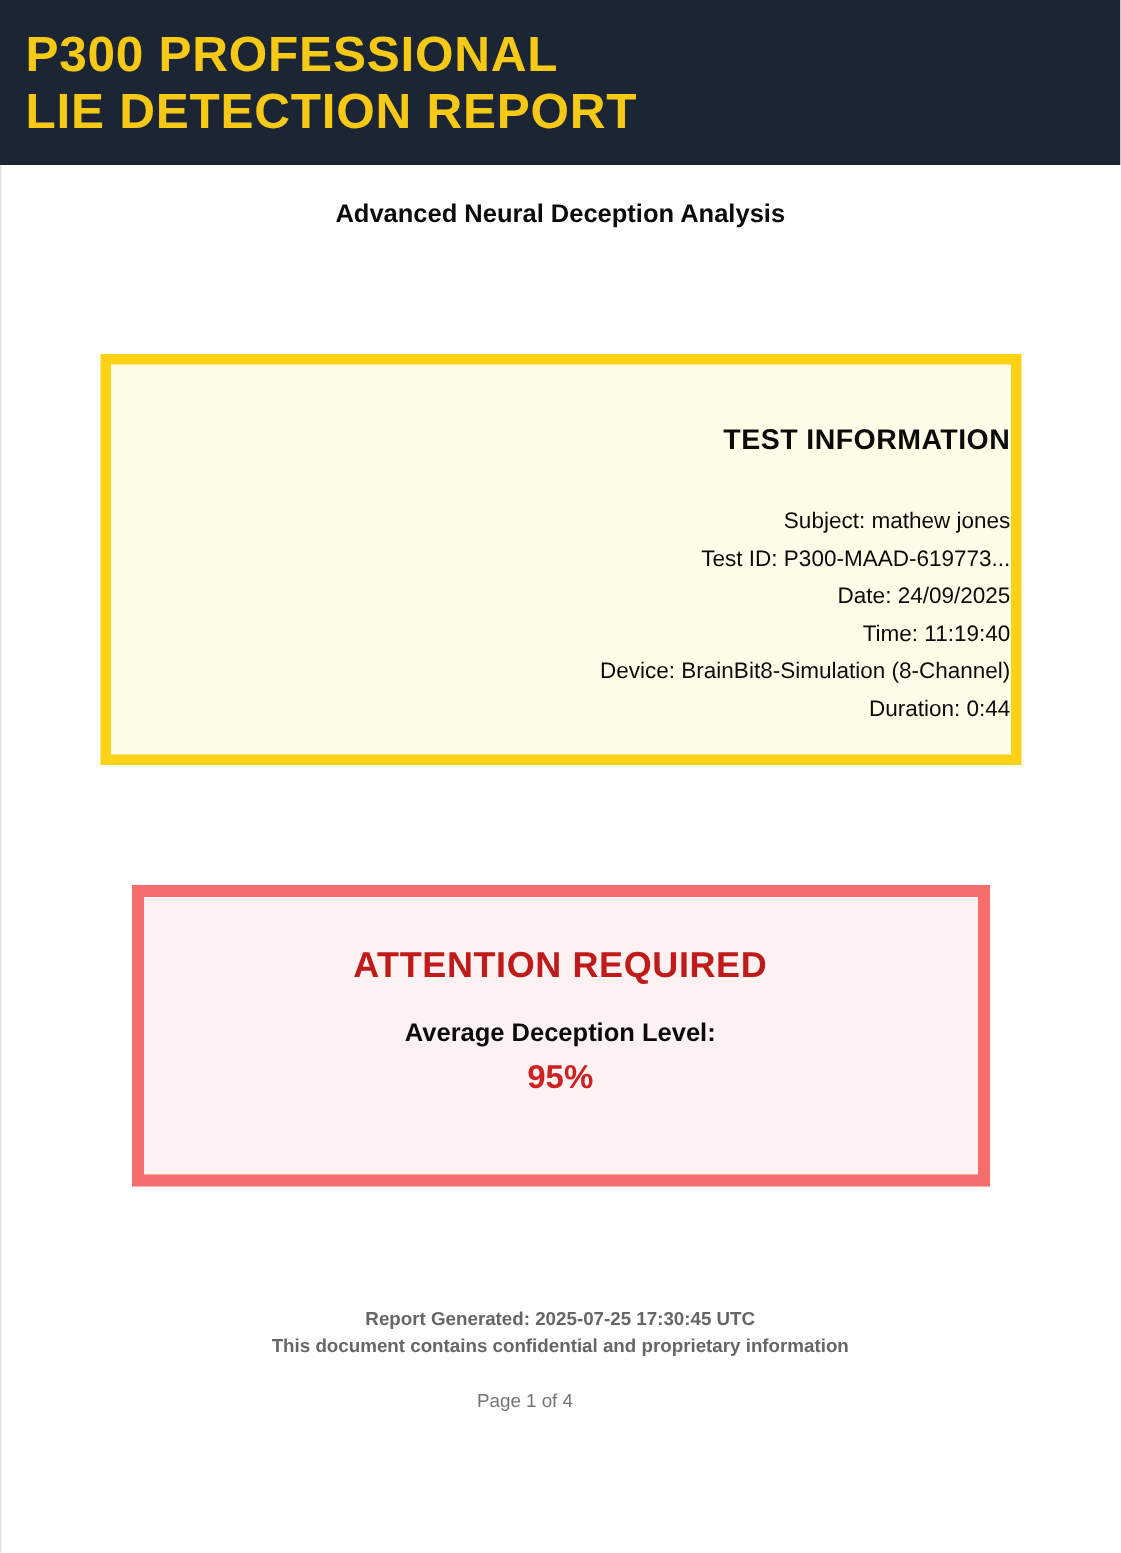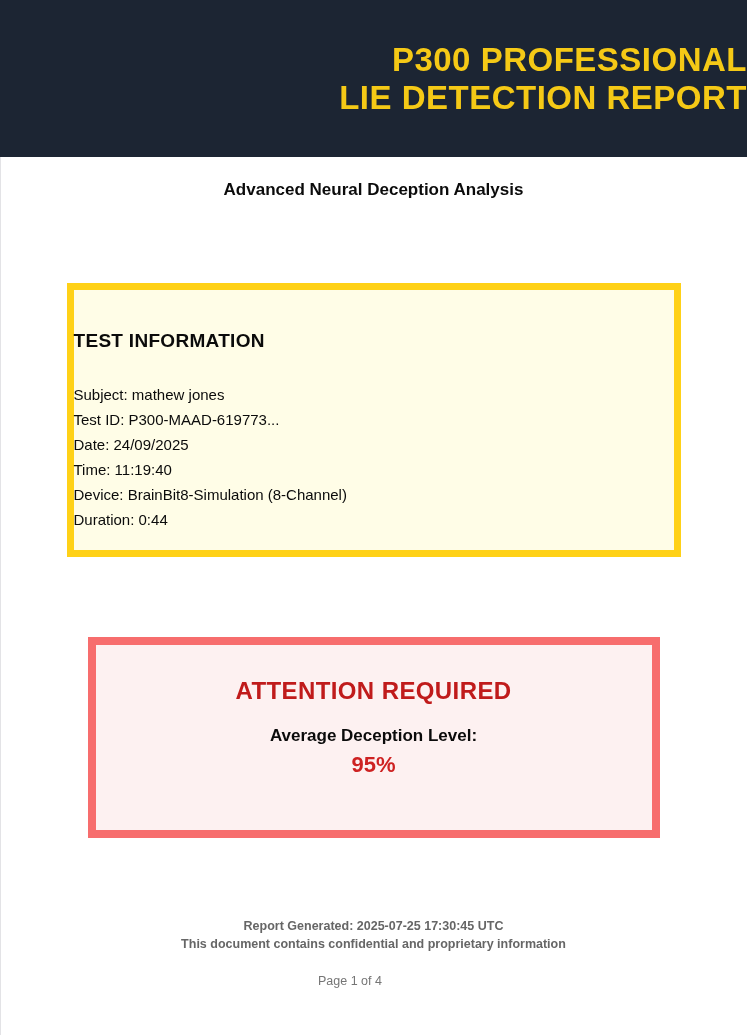--- a/index.html
+++ b/index.html
@@ -11,25 +11,25 @@
     width: 747px;
     min-height: 1035px;
     font-family: "Liberation Sans", sans-serif;
     color: #111111;
     box-shadow: inset 1px 0 0 #e3e3e6;
     position: relative;
   }
 
   
   .report-header {
-    height: 157px;
+    height: 110px;
     background: #1c2533;
     display: flex;
     flex-direction: column;
-    align-items: flex-end;
+    align-items: flex-start;
     justify-content: center;
     padding-left: 17px;
   }
   .report-title-line {
     color: #f5c916;
     font-weight: bold;
     font-size: 33px;
     line-height: 38px;
     letter-spacing: 0.5px;
     text-align: center;
@@ -45,21 +45,21 @@
     color: #0b0b0b;
   }
 
   
   .test-info-card {
     box-sizing: border-box;
     width: 614px;
     margin: 83px auto 0 auto;
     border: 7px solid #ffd117;
     background: #fffde7;
-    text-align: left;
+    text-align: right;
   }
   .test-info-title {
     margin-top: 40px;
     font-weight: bold;
     font-size: 19px;
     line-height: 22px;
     letter-spacing: 0.3px;
     color: #0b0b0b;
   }
   .test-info-lines {

